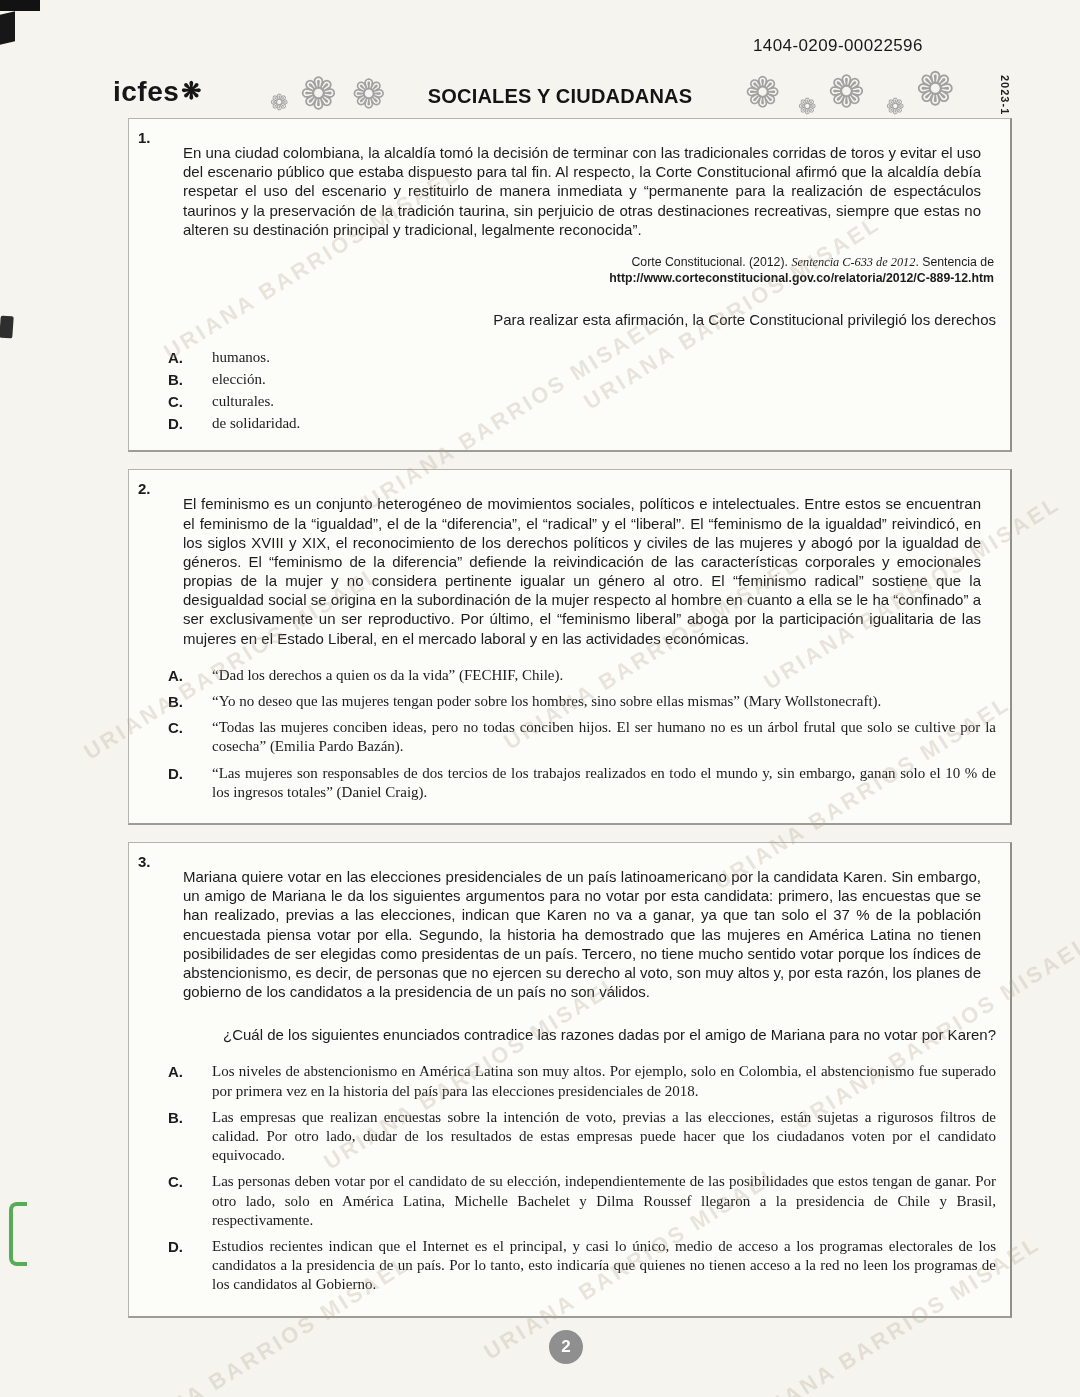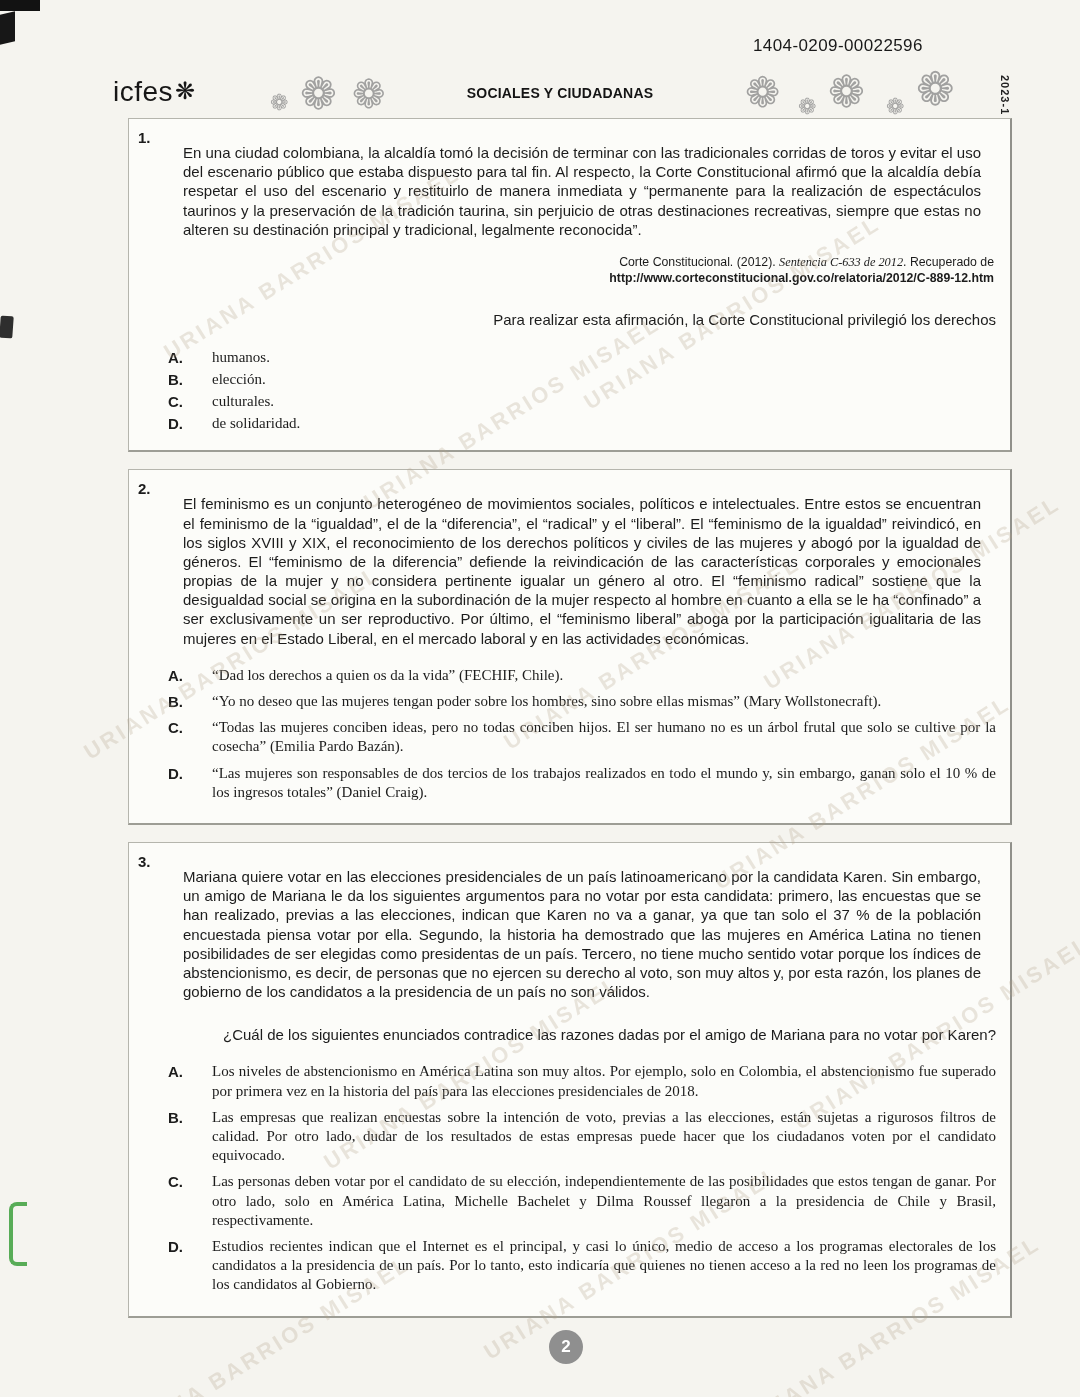--- a/index.html
+++ b/index.html
@@ -10,24 +10,24 @@
     color:#1c1c1c;
   }
   
   .art-top1{position:absolute;top:0;left:0;width:40px;height:11px;background:#121212;}
   .art-top2{position:absolute;top:13px;left:0;width:15px;height:30px;background:#171717;transform:skewY(-14deg);}
   .art-mid{position:absolute;top:316px;left:0;width:13px;height:22px;background:#2e2e2e;border-radius:2px;transform:rotate(4deg);}
   .art-green{position:absolute;top:1202px;left:9px;width:14px;height:56px;
     border:4px solid #3da03d;border-right:none;border-radius:8px 0 0 8px;opacity:.85;}
   
   .doc-code{position:absolute;top:36px;left:753px;font-size:17px;letter-spacing:.4px;color:#181818;}
-  .logo{position:absolute;top:76px;left:113px;font-size:28px;font-weight:normal;letter-spacing:.5px;color:#161616;}
+  .logo{position:absolute;top:76px;left:113px;font-size:28px;font-weight:bold;letter-spacing:.5px;color:#161616;}
   .logo .logo-star{font-size:24px;margin-left:2px;vertical-align:2px;}
   .subject-title{position:absolute;top:85px;left:370px;width:380px;text-align:center;
-    font-weight:bold;font-size:14px;letter-spacing:.2px;color:#141414;}
+    font-weight:bold;font-size:20px;letter-spacing:.2px;color:#141414;}
   .edition{position:absolute;top:75px;left:999px;font-size:11px;font-weight:bold;color:#222;
     writing-mode:vertical-rl;letter-spacing:1px;}
   .stamp{position:absolute;color:#8d8d8d;opacity:.8;line-height:1;}
   .st1{top:92px;left:270px;font-size:22px;}
   .st2{top:72px;left:300px;font-size:44px;}
   .st3{top:74px;left:352px;font-size:40px;}
   .st4{top:72px;left:745px;font-size:42px;}
   .st5{top:96px;left:798px;font-size:22px;}
   .st6{top:70px;left:828px;font-size:44px;}
   .st7{top:96px;left:886px;font-size:22px;}
@@ -83,21 +83,21 @@
 <span class="stamp st7">❁</span>
 <span class="stamp st8">❁</span>
 
 <main>
 
   <section class="question">
     <div class="qnum">1.</div>
     <div class="qcontent">
       <p class="body-text">En una ciudad colombiana, la alcaldía tomó la decisión de terminar con las tradicionales corridas de toros y evitar el uso del escenario público que estaba dispuesto para tal fin. Al respecto, la Corte Constitucional afirmó que la alcaldía debía respetar el uso del escenario y restituirlo de manera inmediata y “permanente para la realización de espectáculos taurinos y la preservación de la tradición taurina, sin perjuicio de otras destinaciones recreativas, siempre que estas no alteren su destinación principal y tradicional, legalmente reconocida”.</p>
       <div class="citation">
-        <div><span>Corte Constitucional. (2012). </span><span class="ital">Sentencia C-633 de 2012</span><span>. Recuperado de</span></div>
+        <div><span>Corte Constitucional. (2012). </span><span class="ital">Sentencia C-633 de 2012</span><span>. Sentencia de</span></div>
         <div class="url">http://www.corteconstitucional.gov.co/relatoria/2012/C-889-12.htm</div>
       </div>
       <p class="prompt">Para realizar esta afirmación, la Corte Constitucional privilegió los derechos</p>
       <div class="options tight">
         <div class="option">
             <span class="letter">A.</span>
             <span class="otext">humanos.</span>
           </div>
         <div class="option">
             <span class="letter">B.</span>

